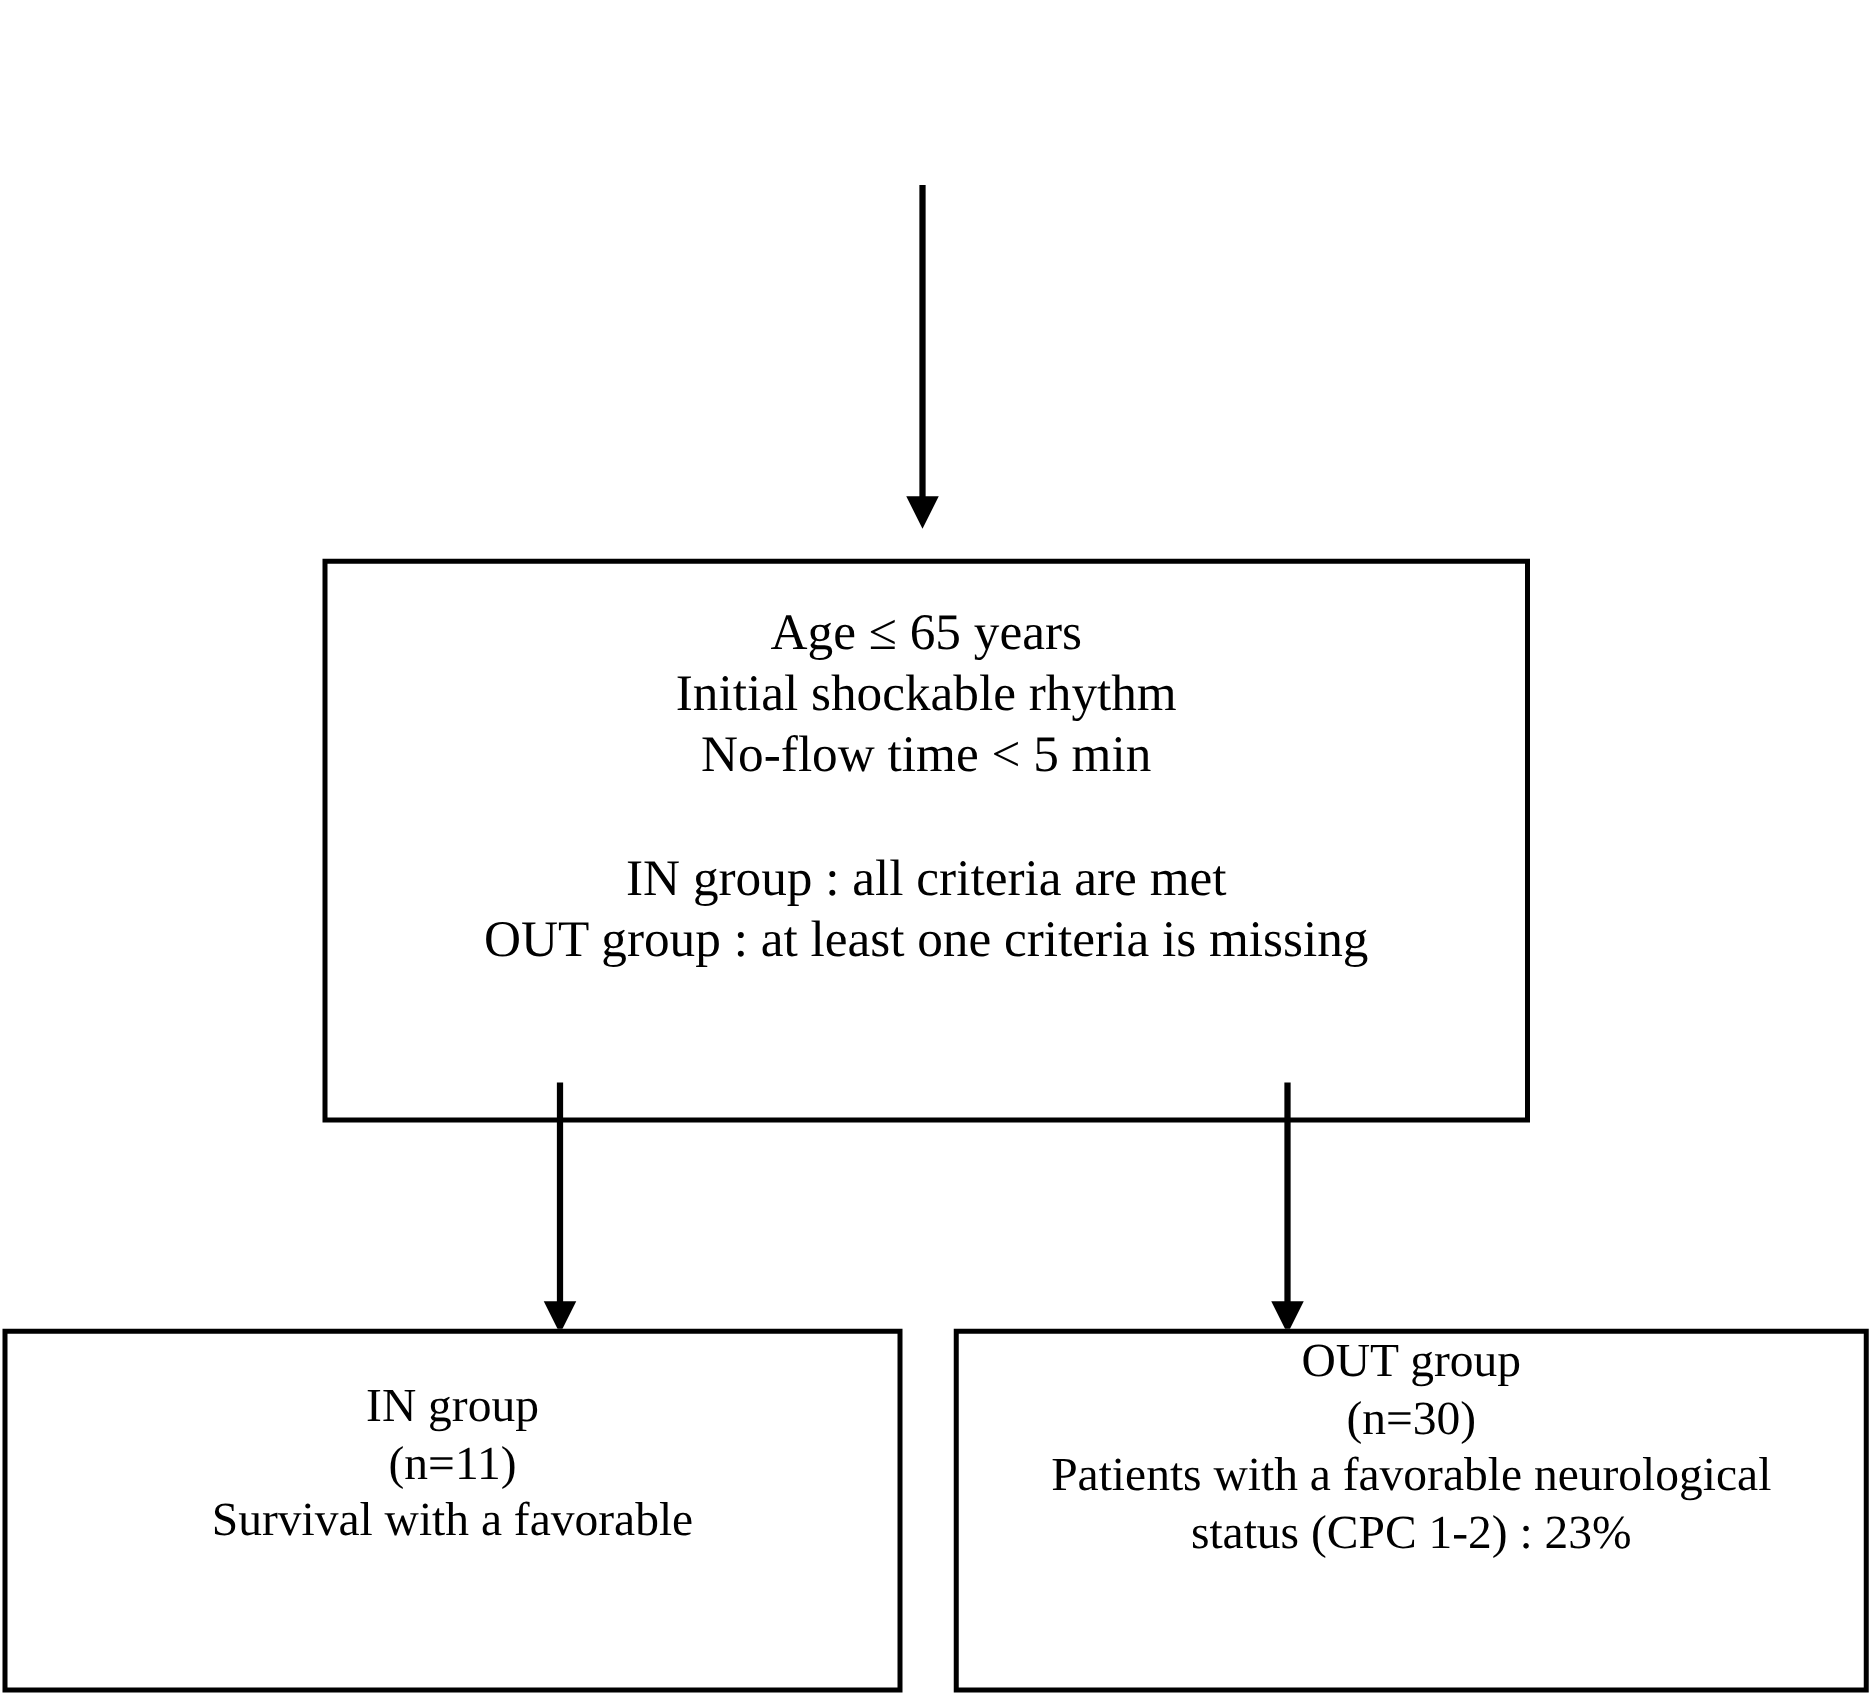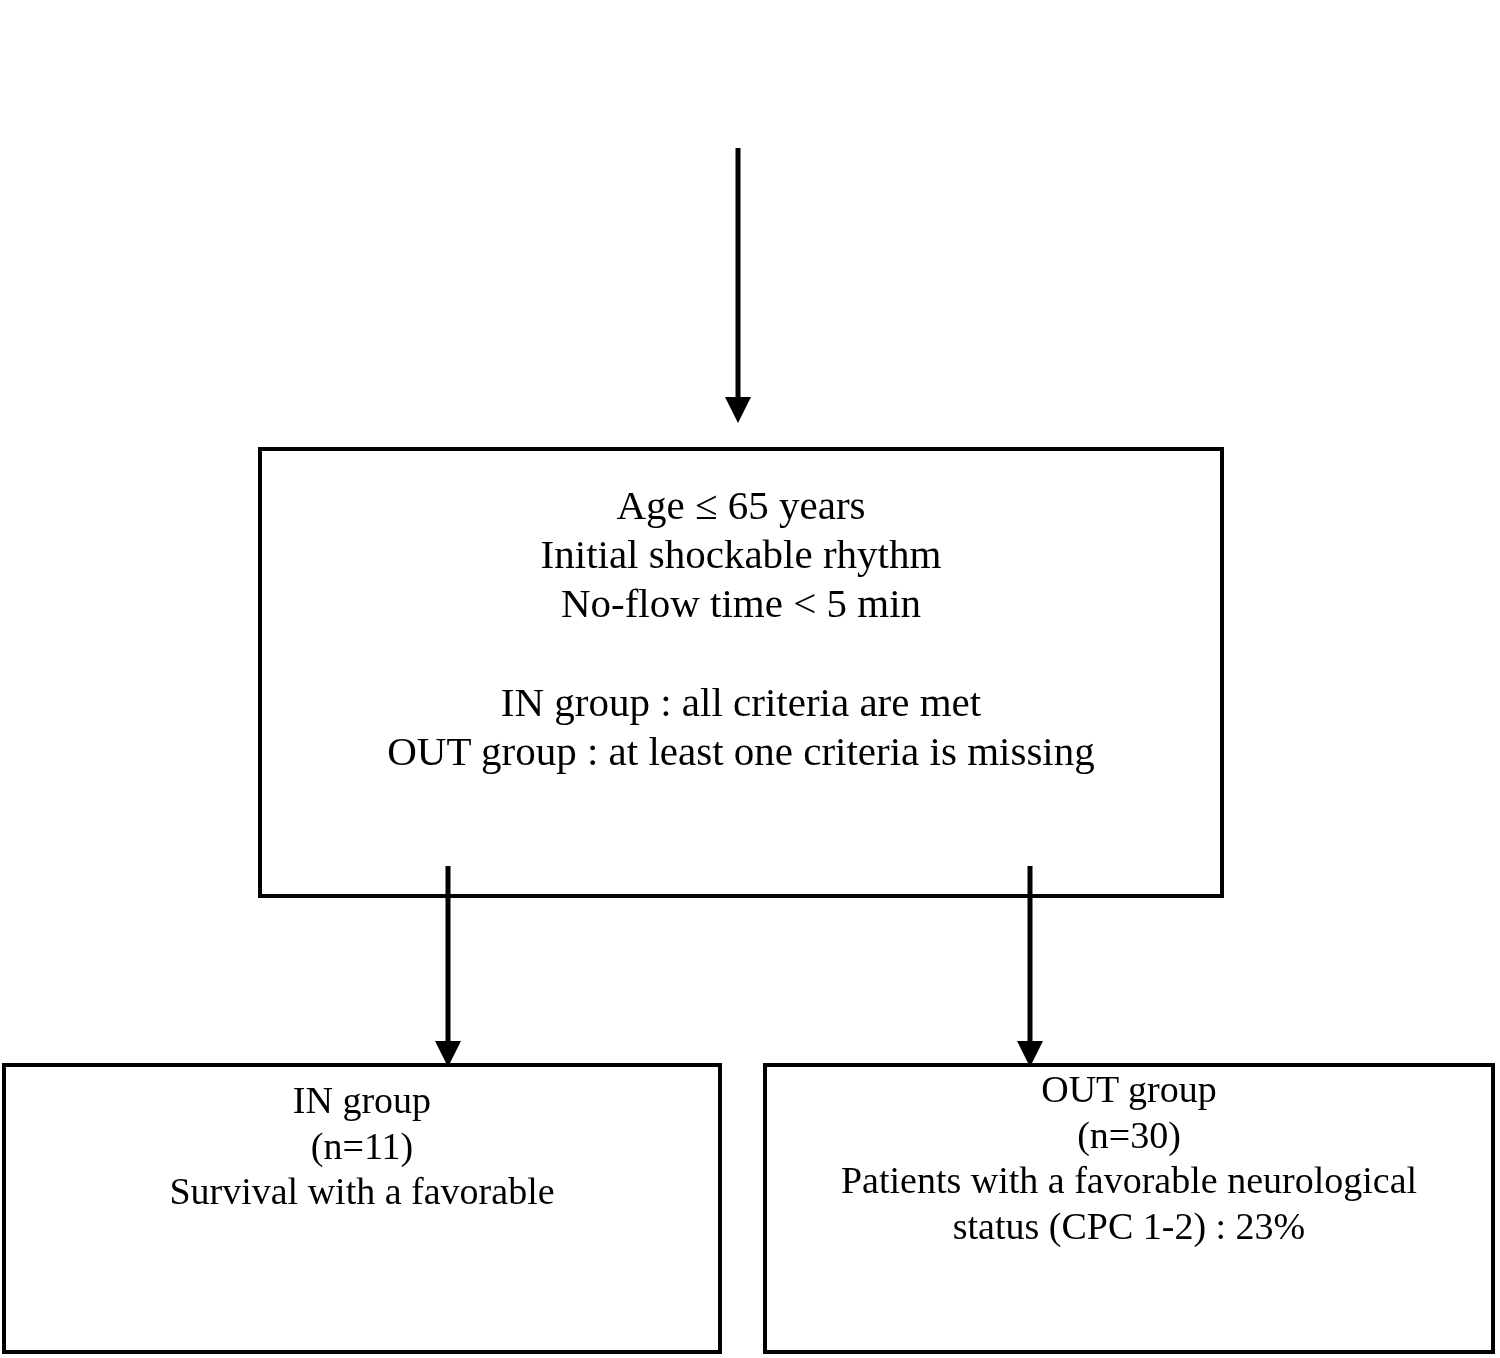--- a/index.html
+++ b/index.html
@@ -50,21 +50,21 @@
     font-size: 41px;
     justify-content: flex-start;
     padding-top: 30px;
     margin-top: 28px;
   }
   #node-in-group {
     left: 2px;    top: 1063px;
     width: 720px; height: 291px;
     font-size: 38px;
     justify-content: flex-start;
-    padding-top: 11px;
+    padding-top: 36px;
   }
   #node-out-group {
     left: 763px;  top: 1063px;
     width: 732px; height: 291px;
     font-size: 38px;
     justify-content: flex-start;
   }
 
   
   .connector {

